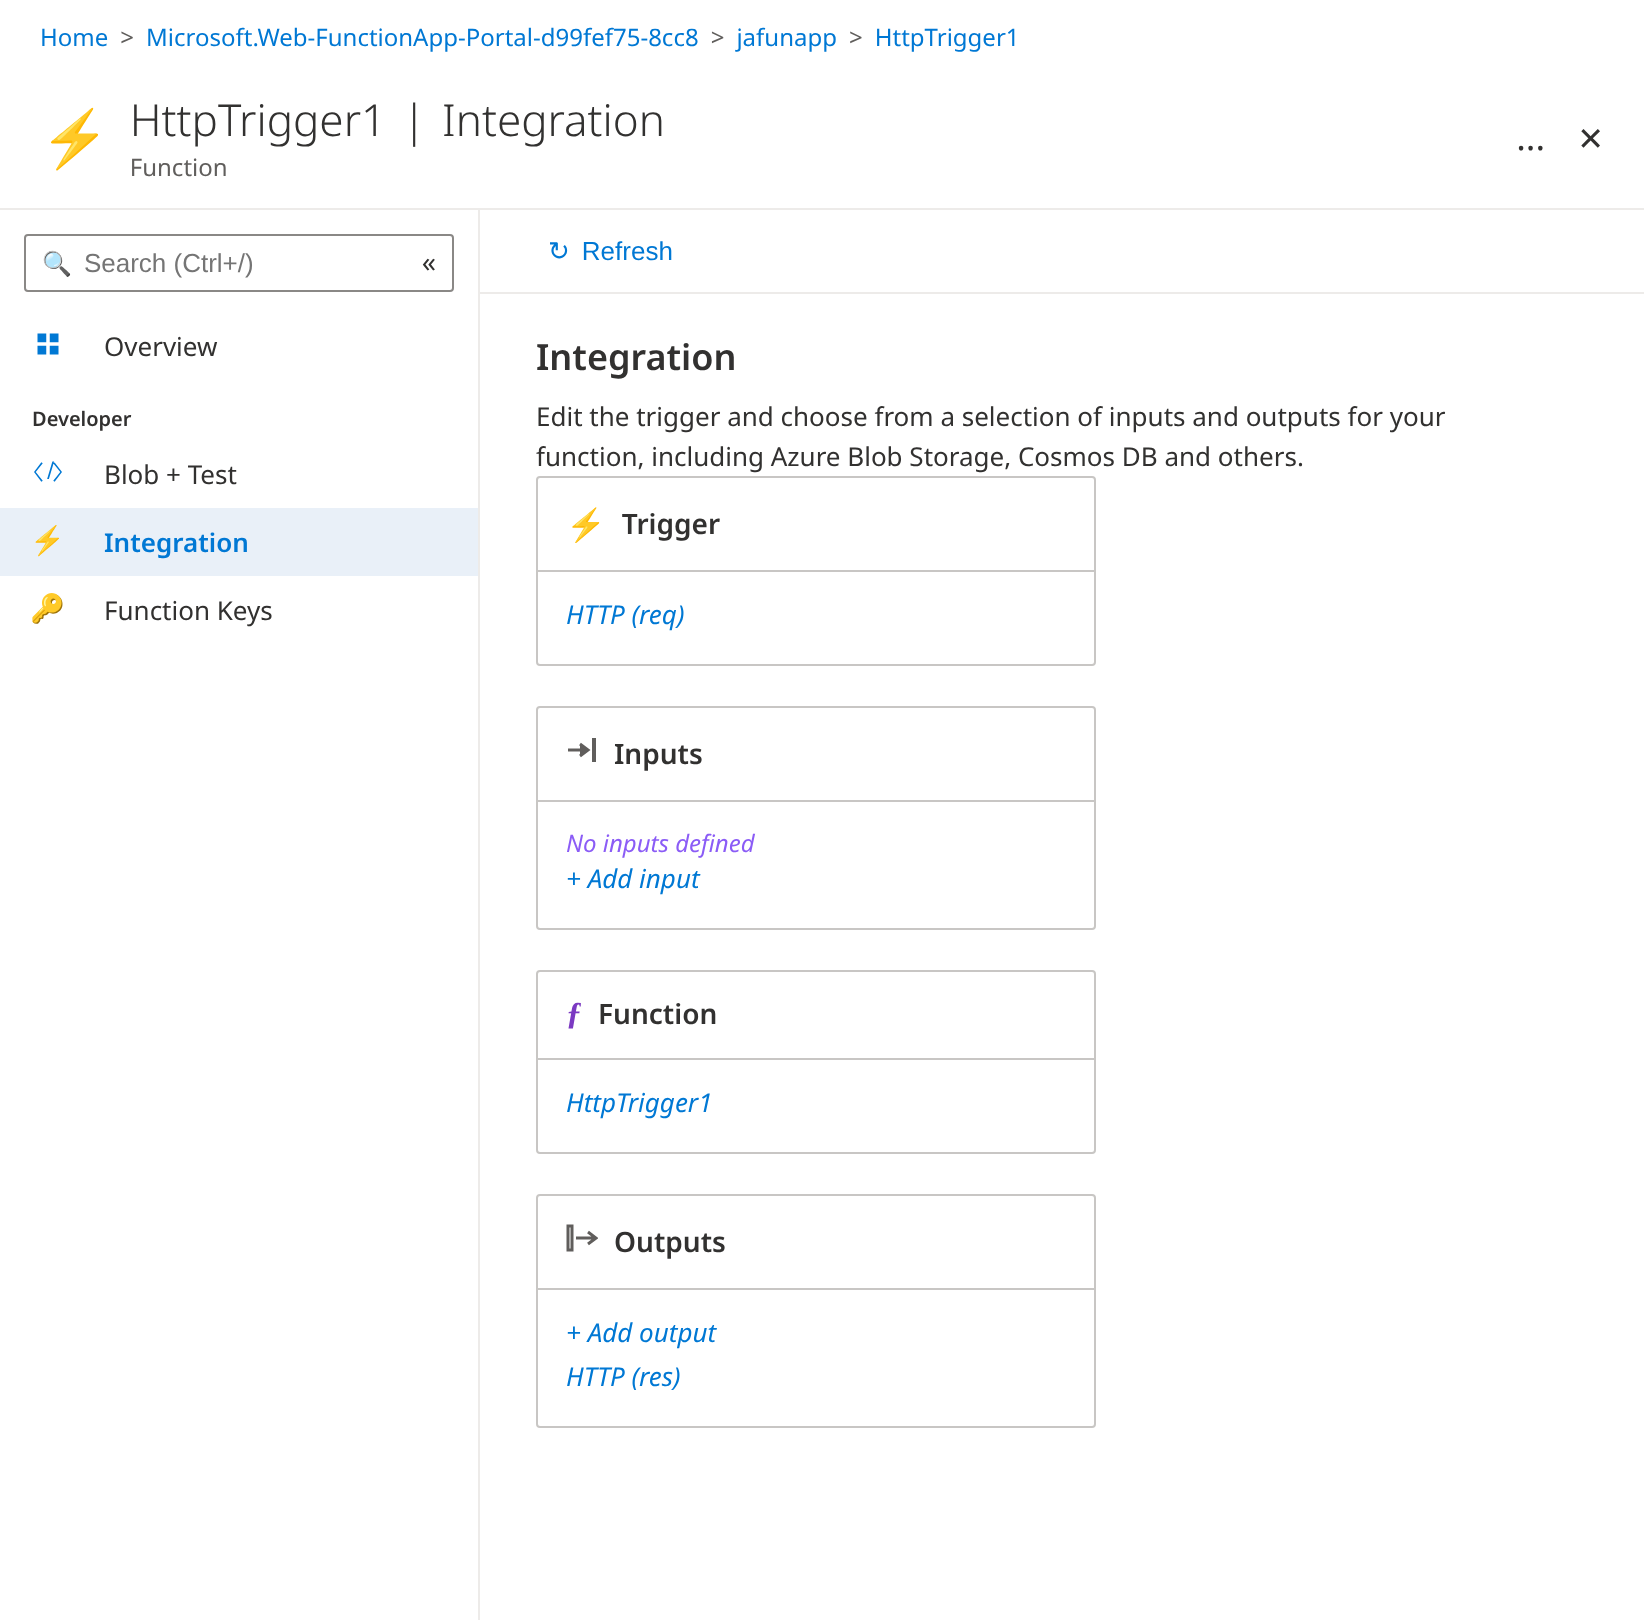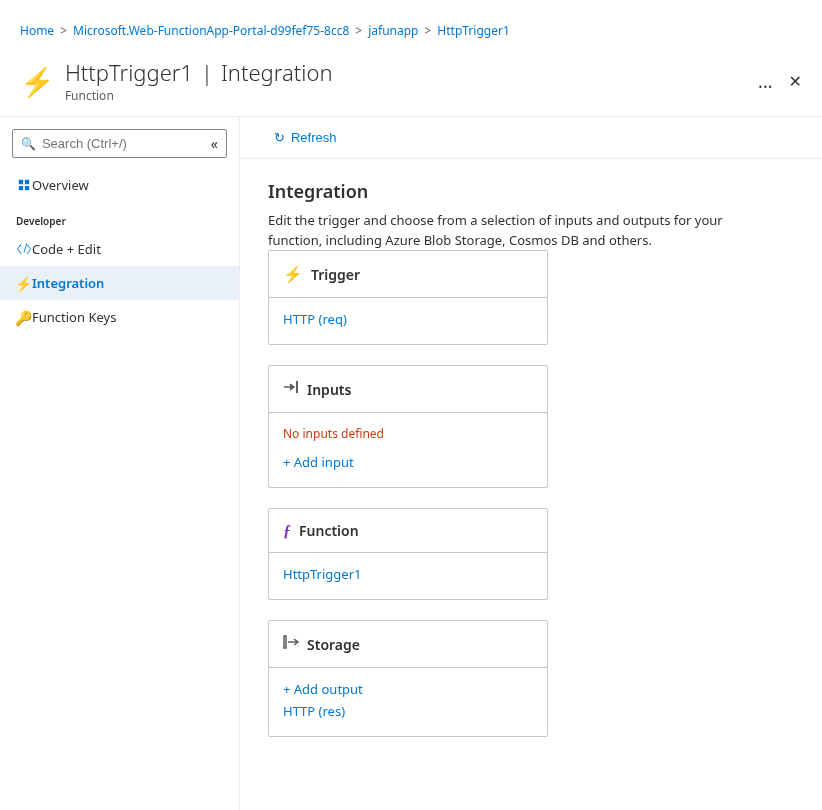--- a/index.html
+++ b/index.html
@@ -12,21 +12,20 @@
 
     
     .breadcrumb {
       display: flex;
       align-items: center;
       gap: 6px;
       padding: 10px 20px;
       font-size: 12px;
       color: #0078d4;
       border-bottom: none;
-      margin-top: 12px;
     }
     .breadcrumb span { color: #605e5c; }
     .breadcrumb a { color: #0078d4; text-decoration: none; }
 
     
     .page-header {
       display: flex;
       align-items: center;
       padding: 8px 20px 12px 20px;
       border-bottom: 1px solid #edebe9;
@@ -103,24 +102,23 @@
     .search-icon { color: #323130; font-size: 12px; }
     .collapse-icon {
       margin-left: auto;
       cursor: pointer;
       font-size: 14px;
       color: #323130;
     }
 
     .sidebar-item {
       display: flex;
-      align-items: center;
       padding: 8px 16px;
       cursor: pointer;
-      gap: 0;
+      gap: 20px;
       font-size: 13px;
       color: #323130;
     }
     .sidebar-item.active {
       background: #e9f0f8;
       color: #0078d4;
       font-weight: 600;
     }
     .sidebar-section-label {
       padding: 12px 16px 4px 16px;
@@ -199,33 +197,34 @@
       padding: 12px 14px;
       border-bottom: 1px solid #c8c6c4;
       font-weight: 600;
       font-size: 14px;
     }
     .card-header-icon {
       font-size: 16px;
     }
     .card-body {
       padding: 12px 14px;
+      font-style: italic;
     }
     .card-link {
       color: #0078d4;
       text-decoration: none;
       font-size: 13px;
       cursor: pointer;
       display: block;
       margin-bottom: 4px;
     }
     .card-muted {
       font-size: 12px;
-      color: #c2410c;
-      margin-bottom: 11px;
+      color: #8b5cf6;
+      margin-bottom: 0;
     }
 
     .trigger-icon { color: #ffb900; }
     .function-icon { color: #7b39c2; font-style: italic; font-weight: 600; }
   </style>
 </head>
 <body>
 
 <div class="breadcrumb">
   <a>Home</a>
@@ -275,21 +274,21 @@
     </div>
 
     <div class="sidebar-section-label">Developer</div>
 
     <div class="sidebar-item">
       <span class="sidebar-item-icon icon-blue">
         <svg width="14" height="14" viewBox="0 0 16 16" fill="currentColor">
             <path d="M5 3L1 8l4 5-.8.6L0 8l4.2-5.6L5 3zm6 0l.8-.4L16 8l-4.2 5.6-.8-.6L15 8l-4-5zm-3.5 9l3-10h1l-3 10h-1z"></path>
           </svg>
       </span>
-      <span>Code + Edit</span>
+      <span>Blob + Test</span>
     </div>
 
     <div class="sidebar-item active">
       <span class="sidebar-item-icon icon-yellow">⚡</span>
       <span>Integration</span>
     </div>
 
 
     <div class="sidebar-item">
       <span class="sidebar-item-icon" style="color:#ffb900;">🔑</span>
@@ -350,21 +349,21 @@
       </div>
 
       <div class="card">
         <div class="card-header">
           <span class="card-header-icon" style="color:#605e5c;">
             <svg width="16" height="16" viewBox="0 0 16 16" fill="none" stroke="#605e5c" stroke-width="1.5">
                 <path d="M5 8h10M11 5l4 3-4 3"></path>
                 <rect x="1" y="2" width="2" height="12"></rect>
               </svg>
           </span>
-          <span>Storage</span>
+          <span>Outputs</span>
         </div>
         <div class="card-body">
           <a class="card-link">+ Add output</a>
           <a class="card-link">HTTP (res)</a>
         </div>
       </div>
 
     </div>
   </div>
 </div>

